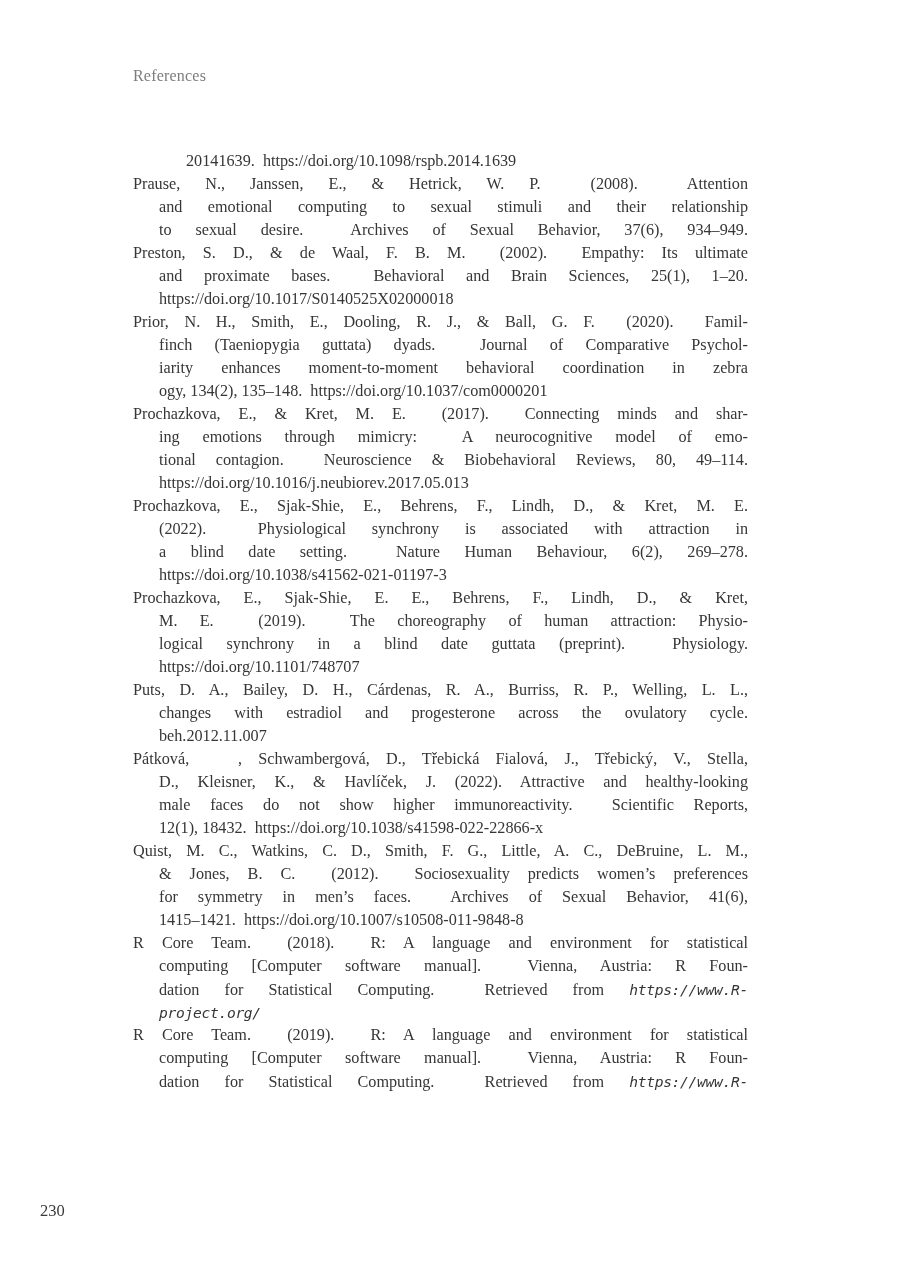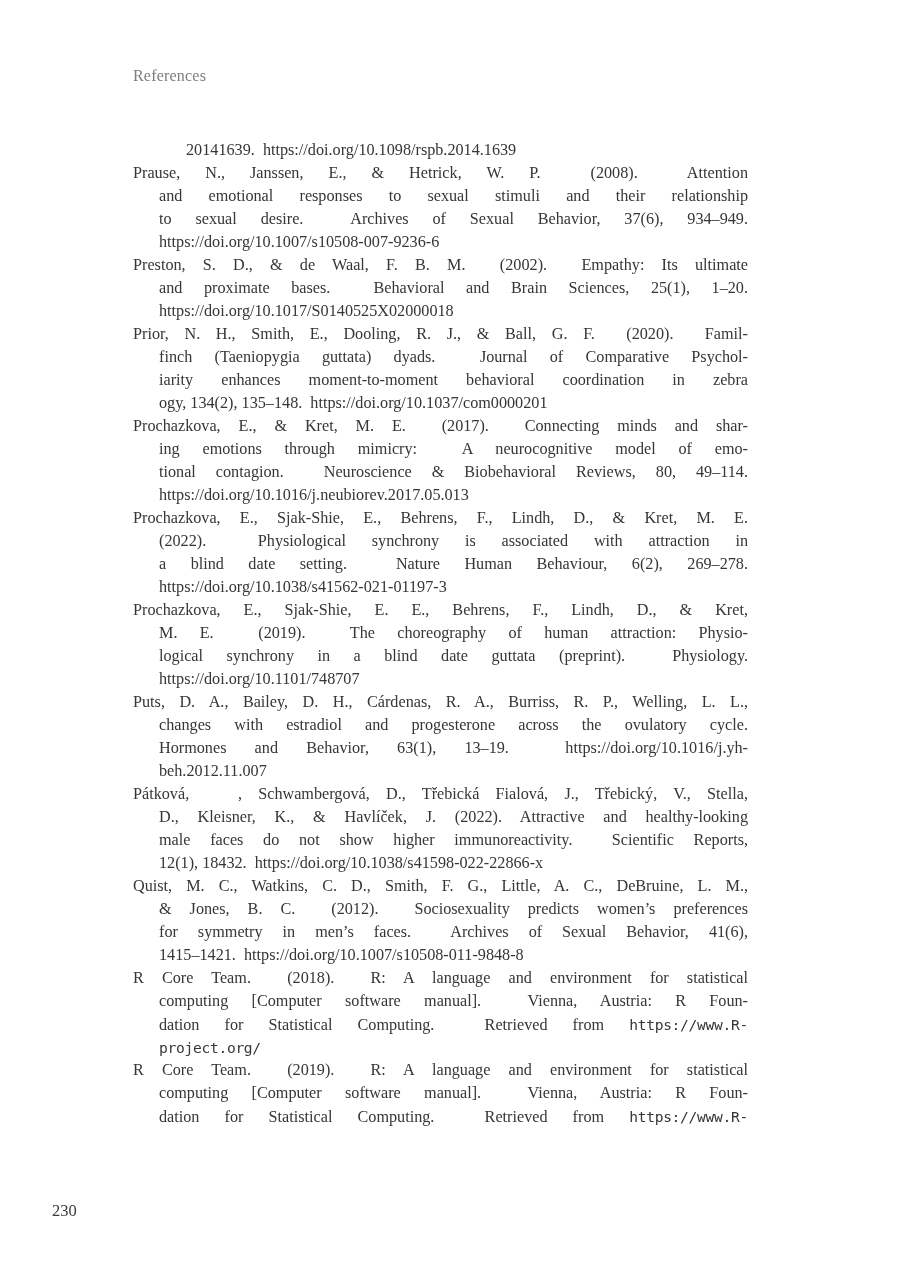--- a/index.html
+++ b/index.html
@@ -12,57 +12,57 @@
   }
   .running-header {
     position: absolute;
     left: 133px; top: 67px;
     font-size: 16px;
     color: #7d7d7d;
     letter-spacing: 0.2px;
   }
   .refs {
     position: absolute;
-    left: 133px; top: 139px;
+    left: 133px; top: 150px;
     width: 615px;
     font-size: 16.2px;
     color: #363636;
   }
   .line {
     height: 23px;
     line-height: 23px;
     overflow: hidden;
   }
   .line.hang  { padding-left: 26px; }
   .line.first { padding-left: 53px; }
   .line.just  { text-align: justify; text-align-last: justify; }
   .it   { }
   .mono {
     font-family: "DejaVu Sans Mono", "Liberation Mono", monospace;
     font-size: 14.6px;
     letter-spacing: -0.3px;
+    font-style: italic;
   }
   .pagenum {
     position: absolute;
-    left: 52px; top: 1201px;
+    left: 40px; top: 1201px;
     font-size: 16.5px;
     color: #3a3a3a;
   }
 </style>
 </head>
 <body>
 
 <div class="running-header">References</div>
 
 <div class="refs">
     <div class="line first"><span>20141639.&nbsp; https://doi.org/10.1098/rspb.2014.1639</span></div>
     <div class="line just"><span>Prause, N., Janssen, E., &amp; Hetrick, W. P.&nbsp; (2008).&nbsp; Attention</span></div>
-    <div class="line hang just"><span>and emotional responses to sexual stimuli and their relationship</span></div>
+    <div class="line hang just"><span>and emotional computing to sexual stimuli and their relationship</span></div>
     <div class="line hang just"><span>to sexual desire.&nbsp; </span><span class="it">Archives of Sexual Behavior</span><span>, </span><span class="it">37</span><span>(6), 934–949.</span></div>
-    <div class="line hang"><span>https://doi.org/10.1007/s10508-007-9236-6</span></div>
     <div class="line just"><span>Preston, S. D., &amp; de Waal, F. B. M.&nbsp; (2002).&nbsp; Empathy: Its ultimate</span></div>
     <div class="line hang just"><span>and proximate bases.&nbsp; </span><span class="it">Behavioral and Brain Sciences</span><span>, </span><span class="it">25</span><span>(1), 1–20.</span></div>
     <div class="line hang"><span>https://doi.org/10.1017/S0140525X02000018</span></div>
     <div class="line just"><span>Prior, N. H., Smith, E., Dooling, R. J., &amp; Ball, G. F.&nbsp; (2020).&nbsp; Famil-</span></div>
     <div class="line hang just"><span>finch (Taeniopygia guttata) dyads.&nbsp; </span><span class="it">Journal of Comparative Psychol-</span></div>
     <div class="line hang just"><span>iarity enhances moment-to-moment behavioral coordination in zebra</span></div>
     <div class="line hang"><span class="it">ogy</span><span>, </span><span class="it">134</span><span>(2), 135–148.&nbsp; https://doi.org/10.1037/com0000201</span></div>
     <div class="line just"><span>Prochazkova, E., &amp; Kret, M. E.&nbsp; (2017).&nbsp; Connecting minds and shar-</span></div>
     <div class="line hang just"><span>ing emotions through mimicry:&nbsp; A neurocognitive model of emo-</span></div>
     <div class="line hang just"><span>tional contagion.&nbsp; </span><span class="it">Neuroscience &amp; Biobehavioral Reviews</span><span>, </span><span class="it">80</span><span>, 49–114.</span></div>
@@ -70,21 +70,20 @@
     <div class="line just"><span>Prochazkova, E., Sjak-Shie, E., Behrens, F., Lindh, D., &amp; Kret, M. E.</span></div>
     <div class="line hang just"><span>(2022).&nbsp; Physiological synchrony is associated with attraction in</span></div>
     <div class="line hang just"><span>a blind date setting.&nbsp; </span><span class="it">Nature Human Behaviour</span><span>, </span><span class="it">6</span><span>(2), 269–278.</span></div>
     <div class="line hang"><span>https://doi.org/10.1038/s41562-021-01197-3</span></div>
     <div class="line just"><span>Prochazkova, E., Sjak-Shie, E. E., Behrens, F., Lindh, D., &amp; Kret,</span></div>
     <div class="line hang just"><span>M. E.&nbsp; (2019).&nbsp; </span><span class="it">The choreography of human attraction: Physio-</span></div>
     <div class="line hang just"><span class="it">logical synchrony in a blind date guttata</span><span> (preprint).&nbsp; Physiology.</span></div>
     <div class="line hang"><span>https://doi.org/10.1101/748707</span></div>
     <div class="line just"><span>Puts, D. A., Bailey, D. H., Cárdenas, R. A., Burriss, R. P., Welling, L. L.,</span></div>
     <div class="line hang just"><span>changes with estradiol and progesterone across the ovulatory cycle.</span></div>
-    <div class="line hang just"><span class="it">Hormones and Behavior</span><span>, </span><span class="it">63</span><span>(1), 13–19.&nbsp; https://doi.org/10.1016/j.yh-</span></div>
     <div class="line hang"><span>beh.2012.11.007</span></div>
     <div class="line just"><span>Pátková, &nbsp;&nbsp;, Schwambergová, D., Třebická Fialová, J., Třebický, V., Stella,</span></div>
     <div class="line hang just"><span>D., Kleisner, K., &amp; Havlíček, J. (2022). Attractive and healthy-looking</span></div>
     <div class="line hang just"><span>male faces do not show higher immunoreactivity.&nbsp; </span><span class="it">Scientific Reports</span><span>,</span></div>
     <div class="line hang"><span class="it">12</span><span>(1), 18432.&nbsp; https://doi.org/10.1038/s41598-022-22866-x</span></div>
     <div class="line just"><span>Quist, M. C., Watkins, C. D., Smith, F. G., Little, A. C., DeBruine, L. M.,</span></div>
     <div class="line hang just"><span>&amp; Jones, B. C.&nbsp; (2012).&nbsp; Sociosexuality predicts women’s preferences</span></div>
     <div class="line hang just"><span>for symmetry in men’s faces.&nbsp; </span><span class="it">Archives of Sexual Behavior</span><span>, </span><span class="it">41</span><span>(6),</span></div>
     <div class="line hang"><span>1415–1421.&nbsp; https://doi.org/10.1007/s10508-011-9848-8</span></div>
     <div class="line just"><span>R Core Team.&nbsp; (2018).&nbsp; R: A language and environment for statistical</span></div>

